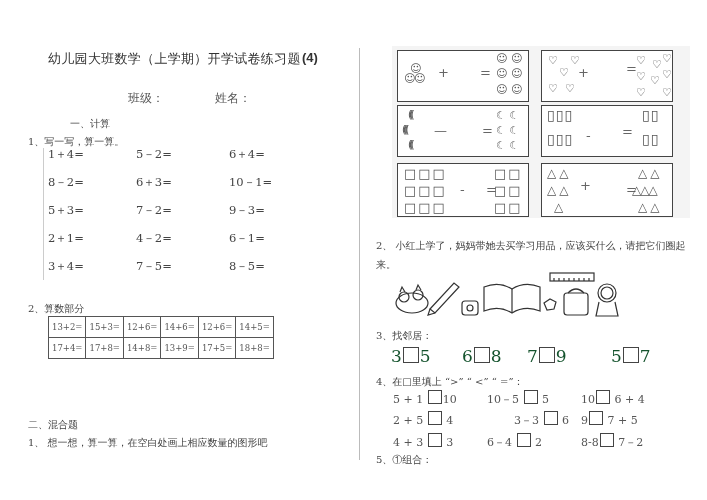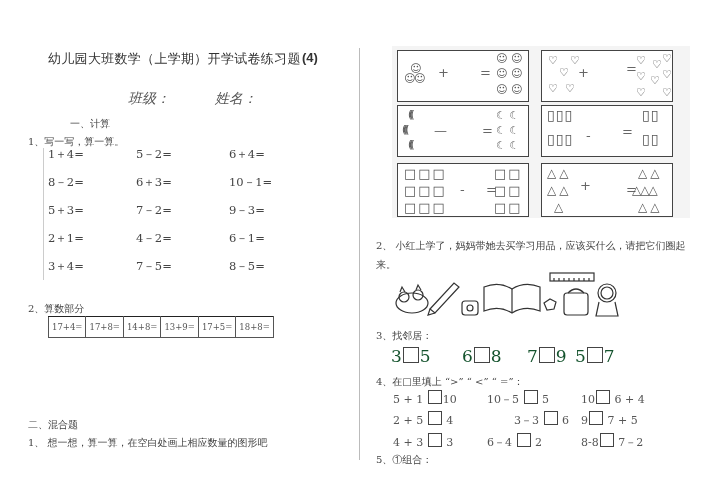--- a/index.html
+++ b/index.html
@@ -4,21 +4,21 @@
 <style>
   html, body { margin:0; padding:0; }
   body {
     width:707px; height:500px; overflow:hidden; background:#ffffff;
     font-family: "DejaVu Serif", "Liberation Serif", serif;
     color:#222; position:relative;
   }
   .abs { position:absolute; }
   .title { left:48px; top:50px; font-size:13px; color:#333; letter-spacing:0.3px; white-space:nowrap; }
   .title-num { left:302px; top:50px; font-size:13px; font-family:"Liberation Sans","DejaVu Sans",sans-serif; font-weight:bold; color:#333; }
-  .meta { font-size:14px; color:#555;font-style:italic; }
+  .meta { font-size:12px; color:#555; }
   .small { font-size:10px; color:#444; white-space:nowrap; }
   .calc { font-size:11.5px; color:#444; font-family:"DejaVu Serif",serif; white-space:nowrap; }
   .vline { background:#bbb; width:1px; }
   table.sum { position:absolute; left:48px; top:316px; border-collapse:collapse; font-size:8.5px; color:#555; font-family:"DejaVu Serif",serif; }
   table.sum td { border:1px solid #555; height:20px; padding:0 3px; }
   table.sum tr.thick td { border-top:1.5px solid #222; }
   .pic-box { position:absolute; border:1.5px solid #444; background:#fff; }
   .pic-group { position:absolute; left:392px; top:46px; width:298px; height:172px; background:#f4f4f4; }
   .glyph { position:absolute; font-size:11px; color:#555; line-height:1; font-family:"DejaVu Sans",sans-serif; }
   .op { position:absolute; font-size:13px; color:#666; font-family:"DejaVu Sans",sans-serif; }
@@ -58,20 +58,28 @@
 <div class="abs calc" style="left:229px;top:231px;">6－1=</div>
 
 <div class="abs calc" style="left:48px;top:259px;">3＋4=</div>
 <div class="abs calc" style="left:136px;top:259px;">7－5=</div>
 <div class="abs calc" style="left:229px;top:259px;">8－5=</div>
 
 <div class="abs small" style="left:28px;top:302px;">2、算数部分</div>
 
 <table class="sum">
   <tbody>
+  <tr>
+    <td>13+2=</td>
+    <td>15+3=</td>
+    <td>12+6=</td>
+    <td>14+6=</td>
+    <td>12+6=</td>
+    <td>14+5=</td>
+  </tr>
   <tr class="thick">
     <td>17+4=</td>
     <td>17+8=</td>
     <td>14+8=</td>
     <td>13+9=</td>
     <td>17+5=</td>
     <td>18+8=</td>
   </tr>
 </tbody>
   </table>
@@ -210,21 +218,21 @@
 <div class="abs small" style="left:376px;top:329px;">3、找邻居：</div>
 <div class="abs neighbor" style="left:391px;top:346px;">
   <span>3</span><span class="box"></span><span>5</span>
 </div>
 <div class="abs neighbor" style="left:462px;top:346px;">
   <span>6</span><span class="box"></span><span>8</span>
 </div>
 <div class="abs neighbor" style="left:527px;top:346px;">
   <span>7</span><span class="box"></span><span>9</span>
 </div>
-<div class="abs neighbor" style="left:575px;top:346px;">
+<div class="abs neighbor" style="left:611px;top:346px;">
   <span>5</span><span class="box"></span><span>7</span>
 </div>
 
 <div class="abs small" style="left:376px;top:375px;">4、在□里填上 “&gt;”  “ &lt;”  “ =”：</div>
 
 <div class="abs cmp" style="left:393px;top:390px;"><span>5 + 1</span> <span class="box"></span><span>10</span></div>
 <div class="abs cmp" style="left:487px;top:390px;"><span>10－5</span> <span class="box"></span> <span>5</span></div>
 <div class="abs cmp" style="left:581px;top:390px;"><span>10</span><span class="box"></span> <span>6 + 4</span></div>
 
 <div class="abs cmp" style="left:393px;top:411px;"><span>2 + 5</span> <span class="box"></span> <span>4</span></div>

